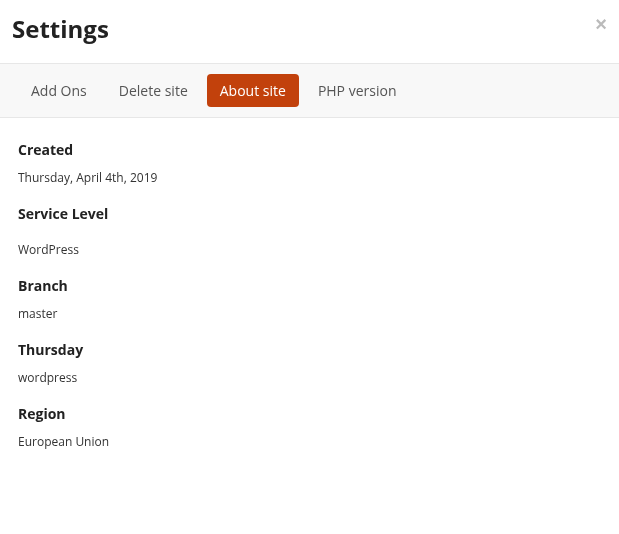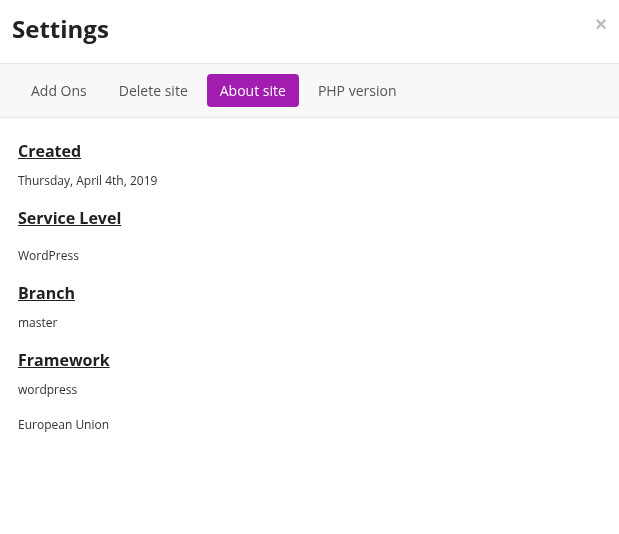--- a/index.html
+++ b/index.html
@@ -50,35 +50,34 @@
       padding: 7px 13px;
       border-radius: 4px;
       color: #555;
       font-size: 14px;
       cursor: pointer;
       background: transparent;
       border: none;
       font-family: inherit;
     }
     .tab.active {
-      background: #a21caf;
+      background: #c2410c;
       color: #fff;
     }
     .content {
       padding: 22px 18px 18px 18px;
     }
     .field {
       margin-bottom: 18px;
     }
     .field-label {
-      font-size: 16px;
+      font-size: 14px;
       font-weight: 700;
       color: #222;
       margin-bottom: 10px;
-      text-decoration: underline;
     }
     .field-value {
       font-size: 12px;
       color: #333;
     }
   </style>
 </head>
 <body>
 
 <div class="modal-header">
@@ -102,19 +101,20 @@
     <div class="field-label">Service Level</div>
   </div>
   <div class="field">
     <div class="field-value">WordPress</div>
   </div>
   <div class="field">
     <div class="field-label">Branch</div>
     <div class="field-value">master</div>
   </div>
   <div class="field">
-    <div class="field-label">Framework</div>
+    <div class="field-label">Thursday</div>
     <div class="field-value">wordpress</div>
   </div>
   <div class="field">
+    <div class="field-label">Region</div>
     <div class="field-value">European Union</div>
   </div>
 </div>
 
 </body></html>

